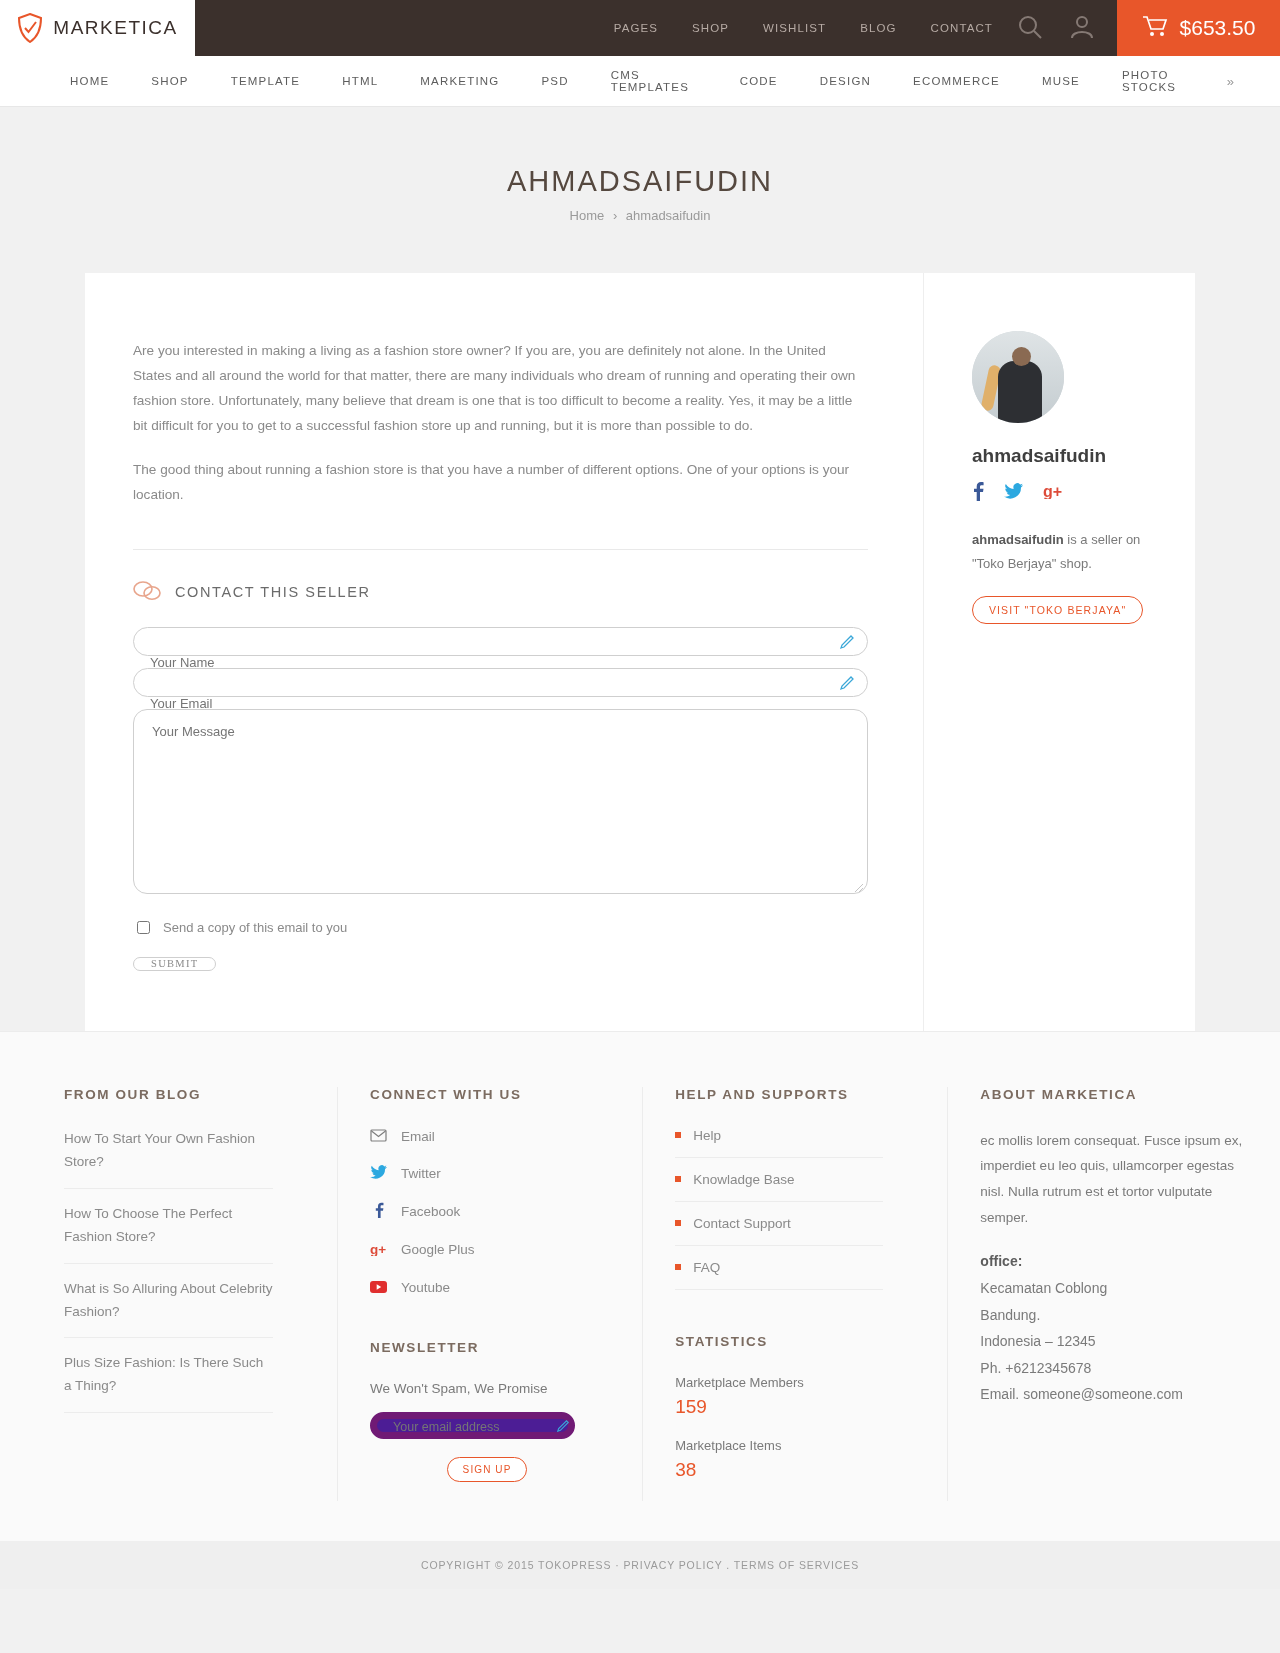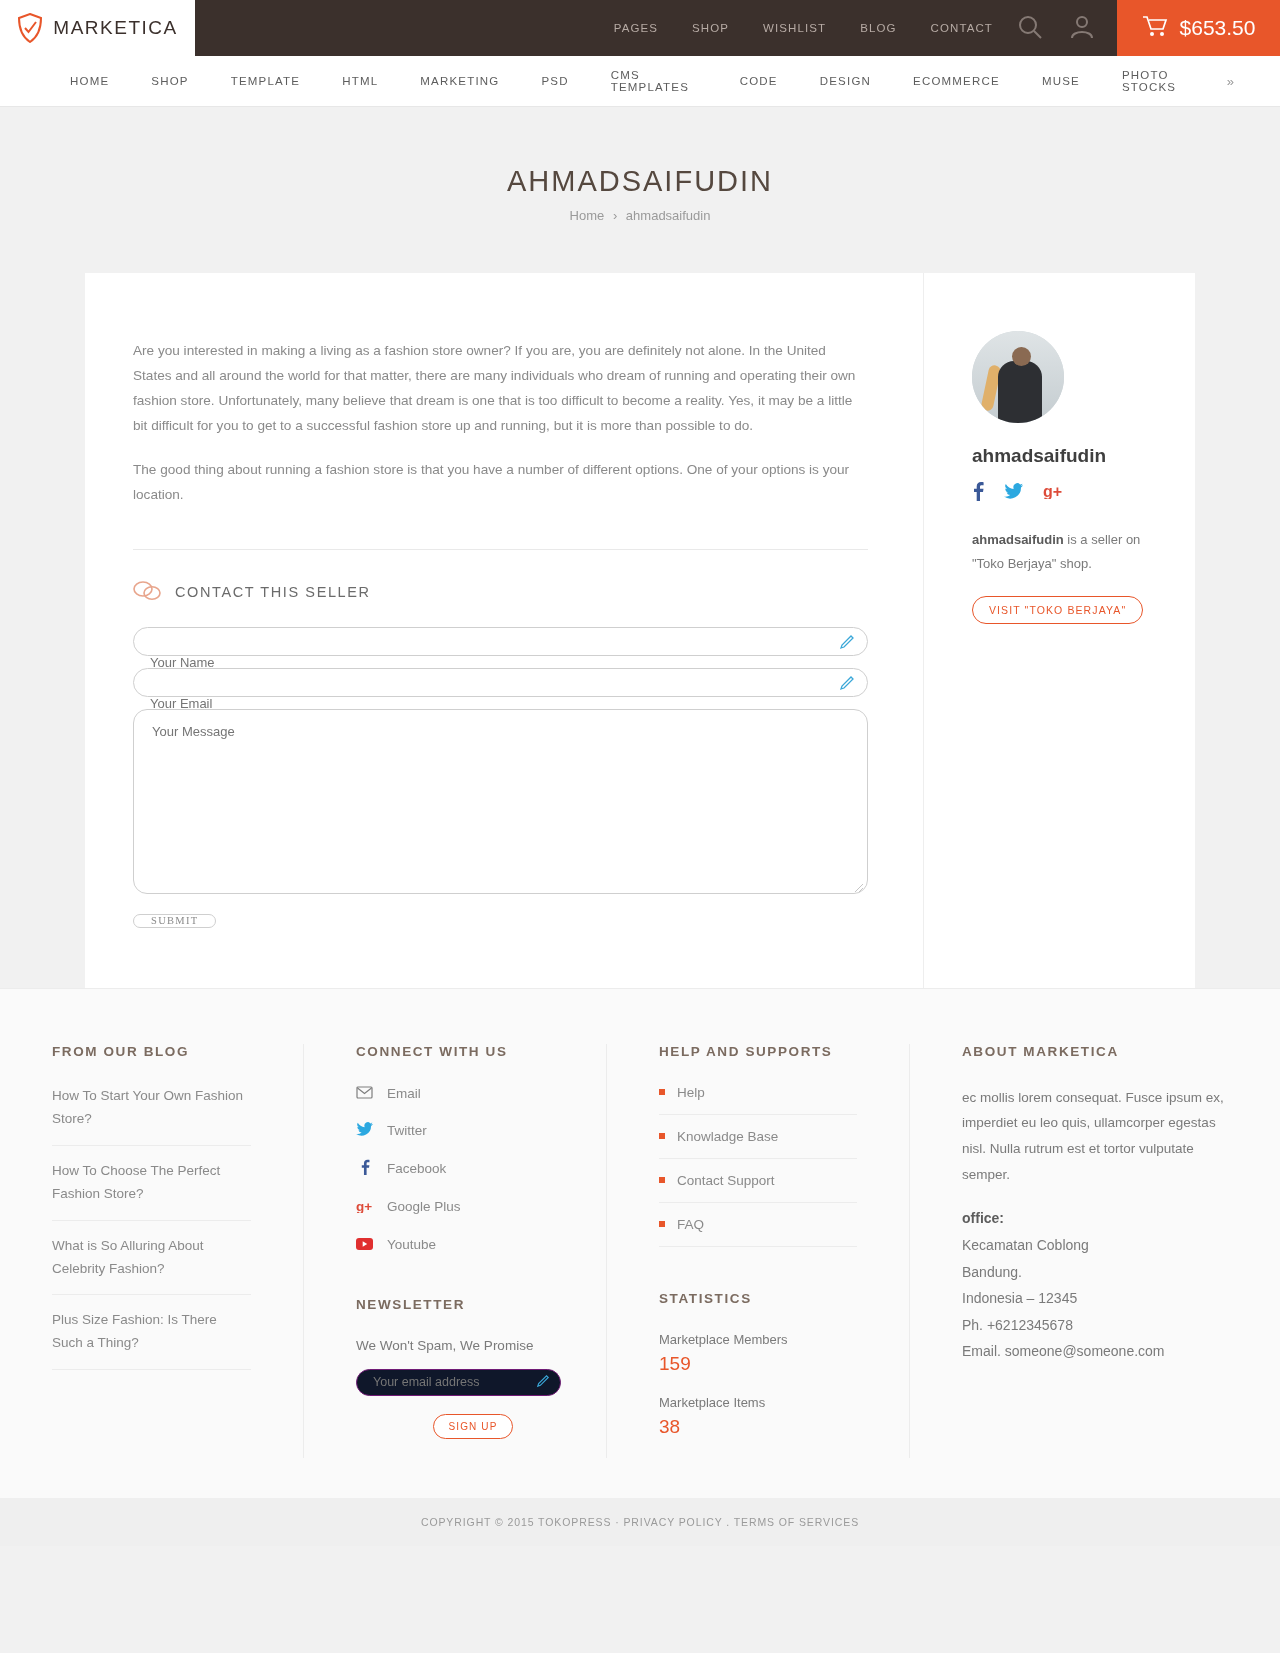--- a/index.html
+++ b/index.html
@@ -219,21 +219,21 @@
     text-decoration:none;
   }
 
   
   .footer {
     background:#fafafa;
     border-top:1px solid #ececec;
     display:flex;
     padding:55px 0 40px;
   }
-  .fcol { padding:0 52px; }
+  .fcol { padding:0 32px;margin-left:32px; }
   .fcol.c1 { width:303px; }
   .fcol.c2 { width:303px; border-left:1px solid #ececec; }
   .fcol.c3 { width:303px; border-left:1px solid #ececec; }
   .fcol.c4 { width:371px; border-left:1px solid #ececec; }
   .fcol h3 {
     margin:0 0 26px;
     font-size:13.5px;
     letter-spacing:1.6px;
     color:#7b6b60;
     font-weight:bold;
@@ -254,23 +254,23 @@
   }
   .connect .ico { width:17px; text-align:center; font-size:15px; }
   .c-mail { color:#7e7e7e; }
   .c-tw { color:#2ca8e0; }
   .c-fb { color:#3b5998; }
   .c-gp { color:#dd4b39; }
   .c-yt { color:#e02f2f; }
   .news-sub { font-size:13.5px; margin:0 0 16px; }
   .news-field {
     width:205px; height:27px;
-    border:1px solid #701a75; border-radius:14px;
-    display:flex; align-items:center;
-    padding:0 14px; position:relative; background:#0f172a;
+    border:7px solid #701a75; border-radius:14px;
+    display:flex; align-items:flex-start;
+    padding:0 14px; position:relative; background:#4c1d95;
   }
   .news-field input {
     border:0; outline:0; flex:1;
     font-size:12.5px; color:#a5a5a5; background:transparent; font-family:inherit;
   }
   .signup {
     display:block; width:80px; margin:18px 0 0 77px;
     text-align:center;
     border:1px solid #e8562a; color:#e8562a;
     border-radius:14px; padding:6px 0;
@@ -415,20 +415,24 @@
       <div class="textarea-wrap">
         <textarea placeholder="Your Message" style=""></textarea>
         <span class="resize-grip">
           <svg width="10" height="10" viewBox="0 0 10 10">
               <line x1="9" y1="1" x2="1" y2="9" stroke="#c6c6c6"></line>
               <line x1="9" y1="5" x2="5" y2="9" stroke="#c6c6c6"></line>
             </svg>
         </span>
       </div>
 
+      <div class="copyrow">
+        <input type="checkbox" style="">
+        <label>Send a copy of this email to you</label>
+      </div>
 
       <button class="submit">SUBMIT</button>
     </div>
 
     <div class="card-right">
       <div class="avatar">
         <span class="bg"></span>
         <span class="arm"></span>
         <span class="body"></span>
         <span class="head"></span>

